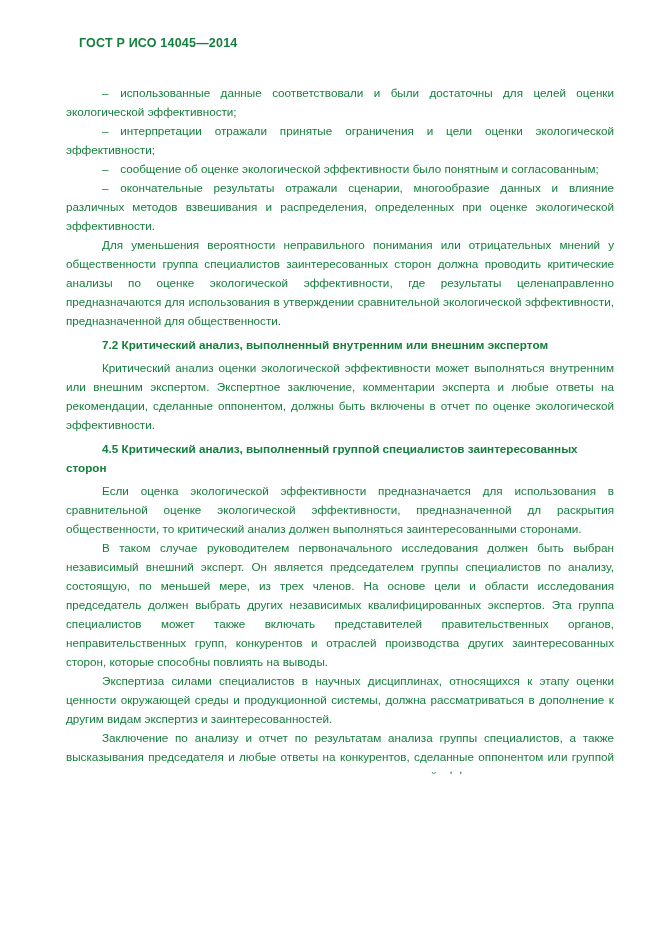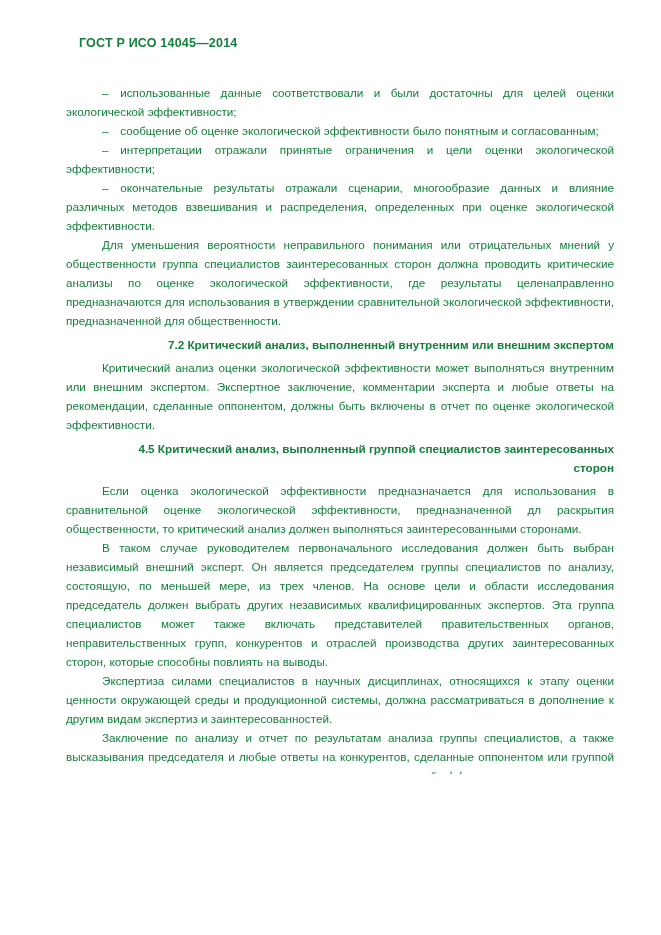--- a/index.html
+++ b/index.html
@@ -38,41 +38,41 @@
   .doc-body p {
     margin: 0;
     padding: 0;
     text-indent: 36px;
   }
   .doc-body p.bullet {
     text-indent: 36px;
   }
   .doc-body p.heading {
     font-weight: bold;
-    text-align: right;
+    text-align: left;
     margin: 4.5px 0 4.5px 0;
   }
   .doc-footer {
     position: absolute;
     left: 78px;
     top: 871px;
     font-size: 12.5px;
     font-weight: normal;
   }
 </style>
 </head>
 <body>
 
 <div class="page">
   <div class="doc-header">ГОСТ Р ИСО 14045—2014</div>
 
   <div class="doc-body">
       <p class="bullet">– использованные данные соответствовали и были достаточны для целей оценки экологической эффективности;</p>
+      <p class="bullet">– интерпретации отражали принятые ограничения и цели оценки экологической эффективности;</p>
       <p class="bullet">– сообщение об оценке экологической эффективности было понятным и согласованным;</p>
-      <p class="bullet">– интерпретации отражали принятые ограничения и цели оценки экологической эффективности;</p>
       <p class="bullet">– окончательные результаты отражали сценарии, многообразие данных и влияние различных методов взвешивания и распределения, определенных при оценке экологической эффективности.</p>
       <p class="para">Для уменьшения вероятности неправильного понимания или отрицательных мнений у общественности группа специалистов заинтересованных сторон должна проводить критические анализы по оценке экологической эффективности, где результаты целенаправленно предназначаются для использования в утверждении сравнительной экологической эффективности, предназначенной для общественности.</p>
       <p class="heading">7.2 Критический анализ, выполненный внутренним или внешним экспертом</p>
       <p class="para">Критический анализ оценки экологической эффективности может выполняться внутренним или внешним экспертом. Экспертное заключение, комментарии эксперта и любые ответы на рекомендации, сделанные оппонентом, должны быть включены в отчет по оценке экологической эффективности.</p>
       <p class="heading">4.5 Критический анализ, выполненный группой специалистов заинтересованных сторон</p>
       <p class="para">Если оценка экологической эффективности предназначается для использования в сравнительной оценке экологической эффективности, предназначенной дл раскрытия общественности, то критический анализ должен выполняться заинтересованными сторонами.</p>
       <p class="para">В таком случае руководителем первоначального исследования должен быть выбран независимый внешний эксперт. Он является председателем группы специалистов по анализу, состоящую, по меньшей мере, из трех членов. На основе цели и области исследования председатель должен выбрать других независимых квалифицированных экспертов. Эта группа специалистов может также включать представителей правительственных органов, неправительственных групп, конкурентов и отраслей производства других заинтересованных сторон, которые способны повлиять на выводы.</p>
       <p class="para">Экспертиза силами специалистов в научных дисциплинах, относящихся к этапу оценки ценности окружающей среды и продукционной системы, должна рассматриваться в дополнение к другим видам экспертиз и заинтересованностей.</p>
       <p class="para">Заключение по анализу и отчет по результатам анализа группы специалистов, а также высказывания председателя и любые ответы на конкурентов, сделанные оппонентом или группой специалистов, должны включаться в отчет по оценке экологической эффективности.</p>
     </div>

